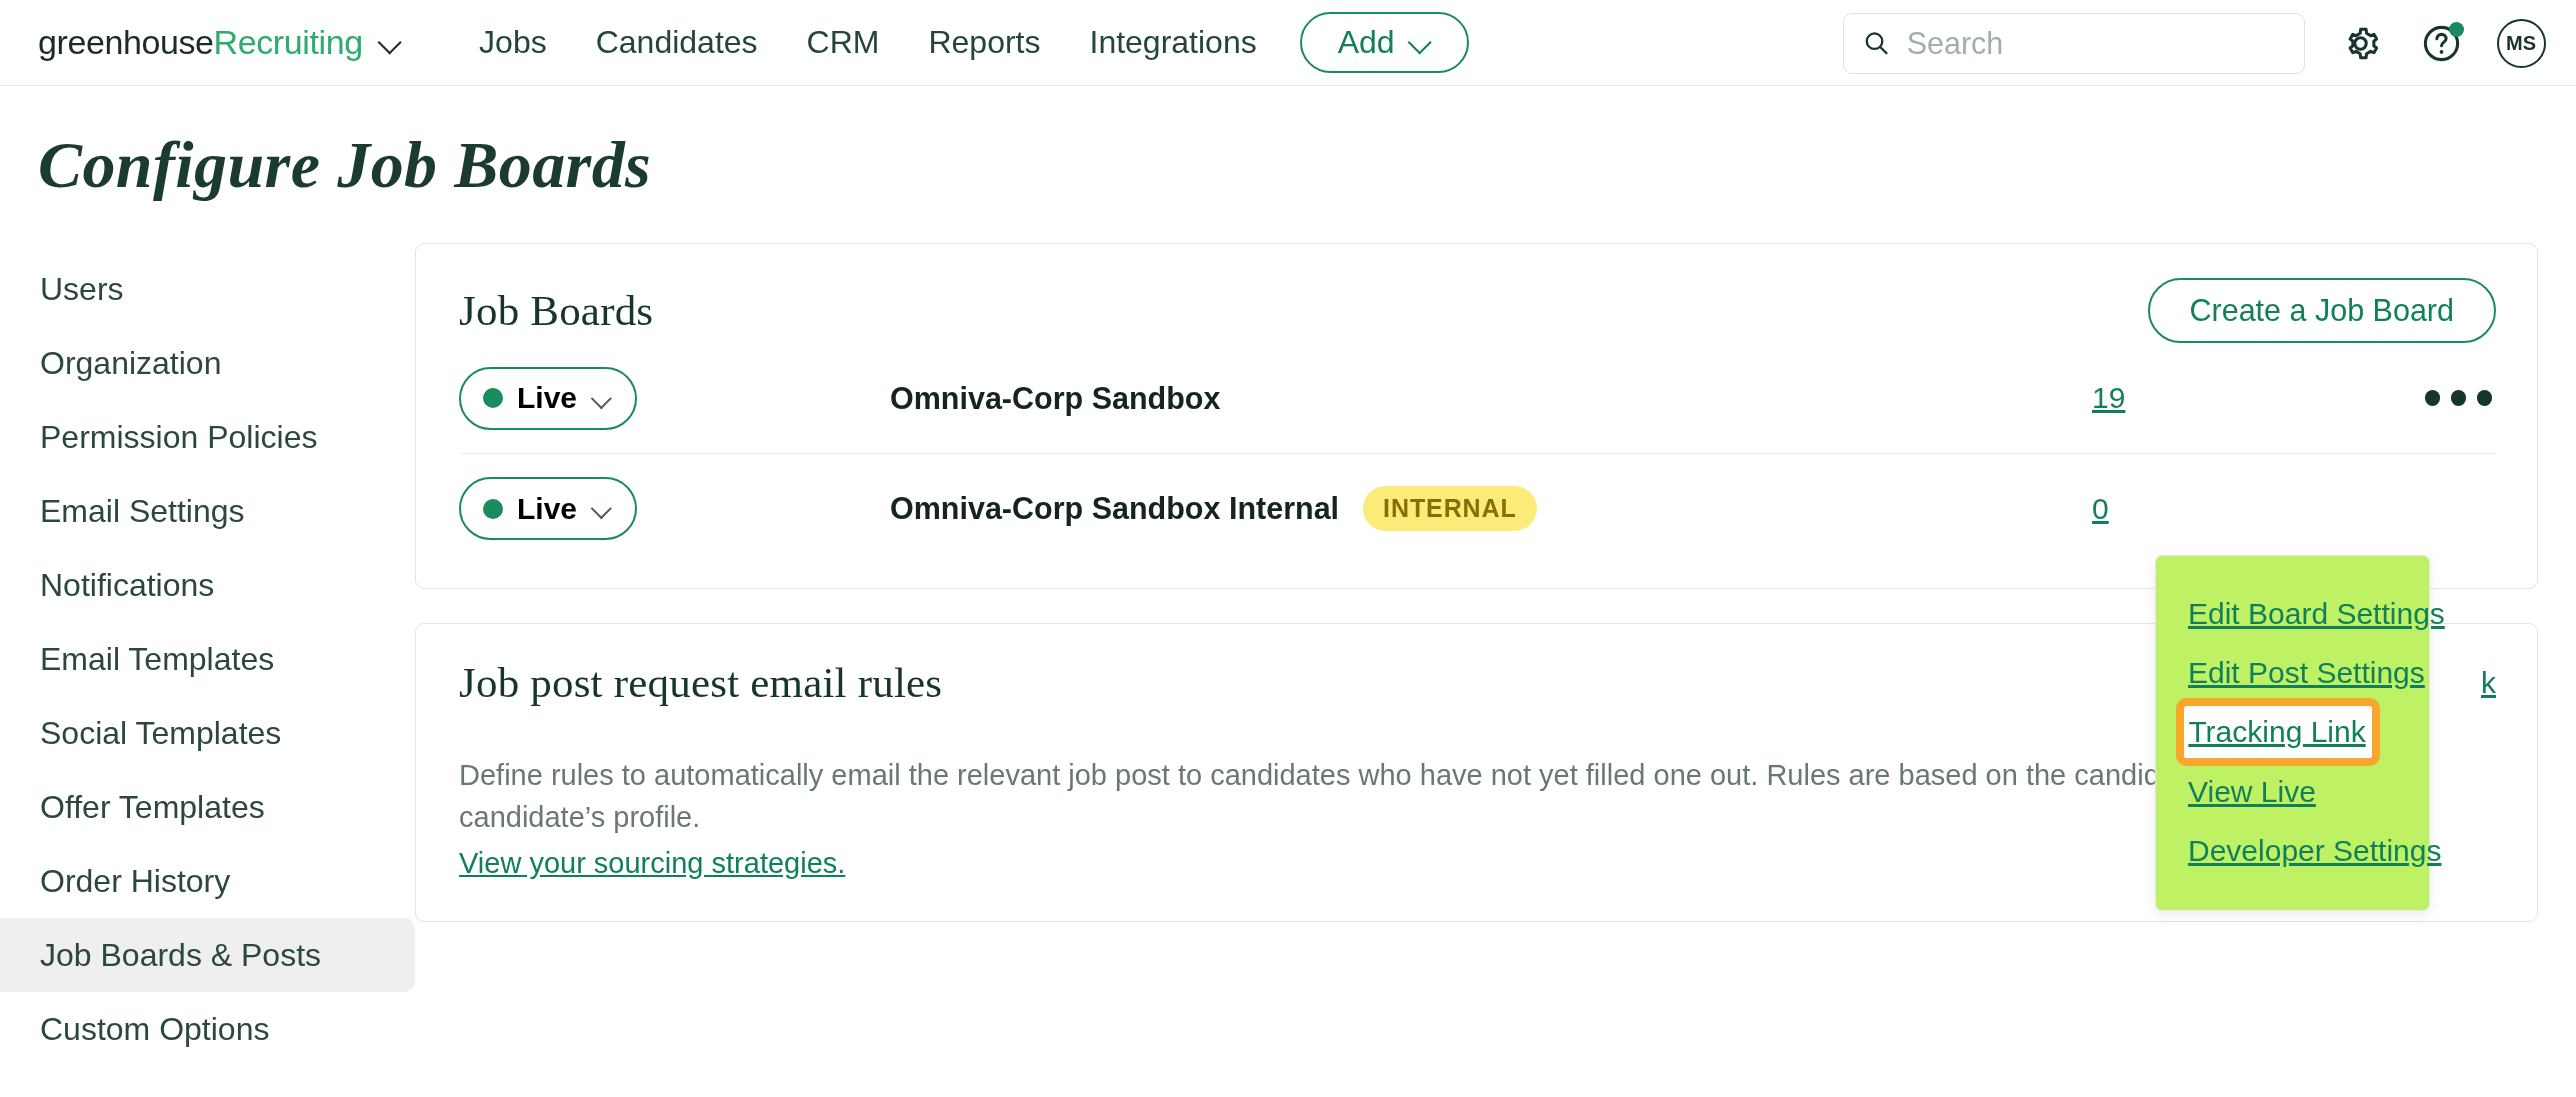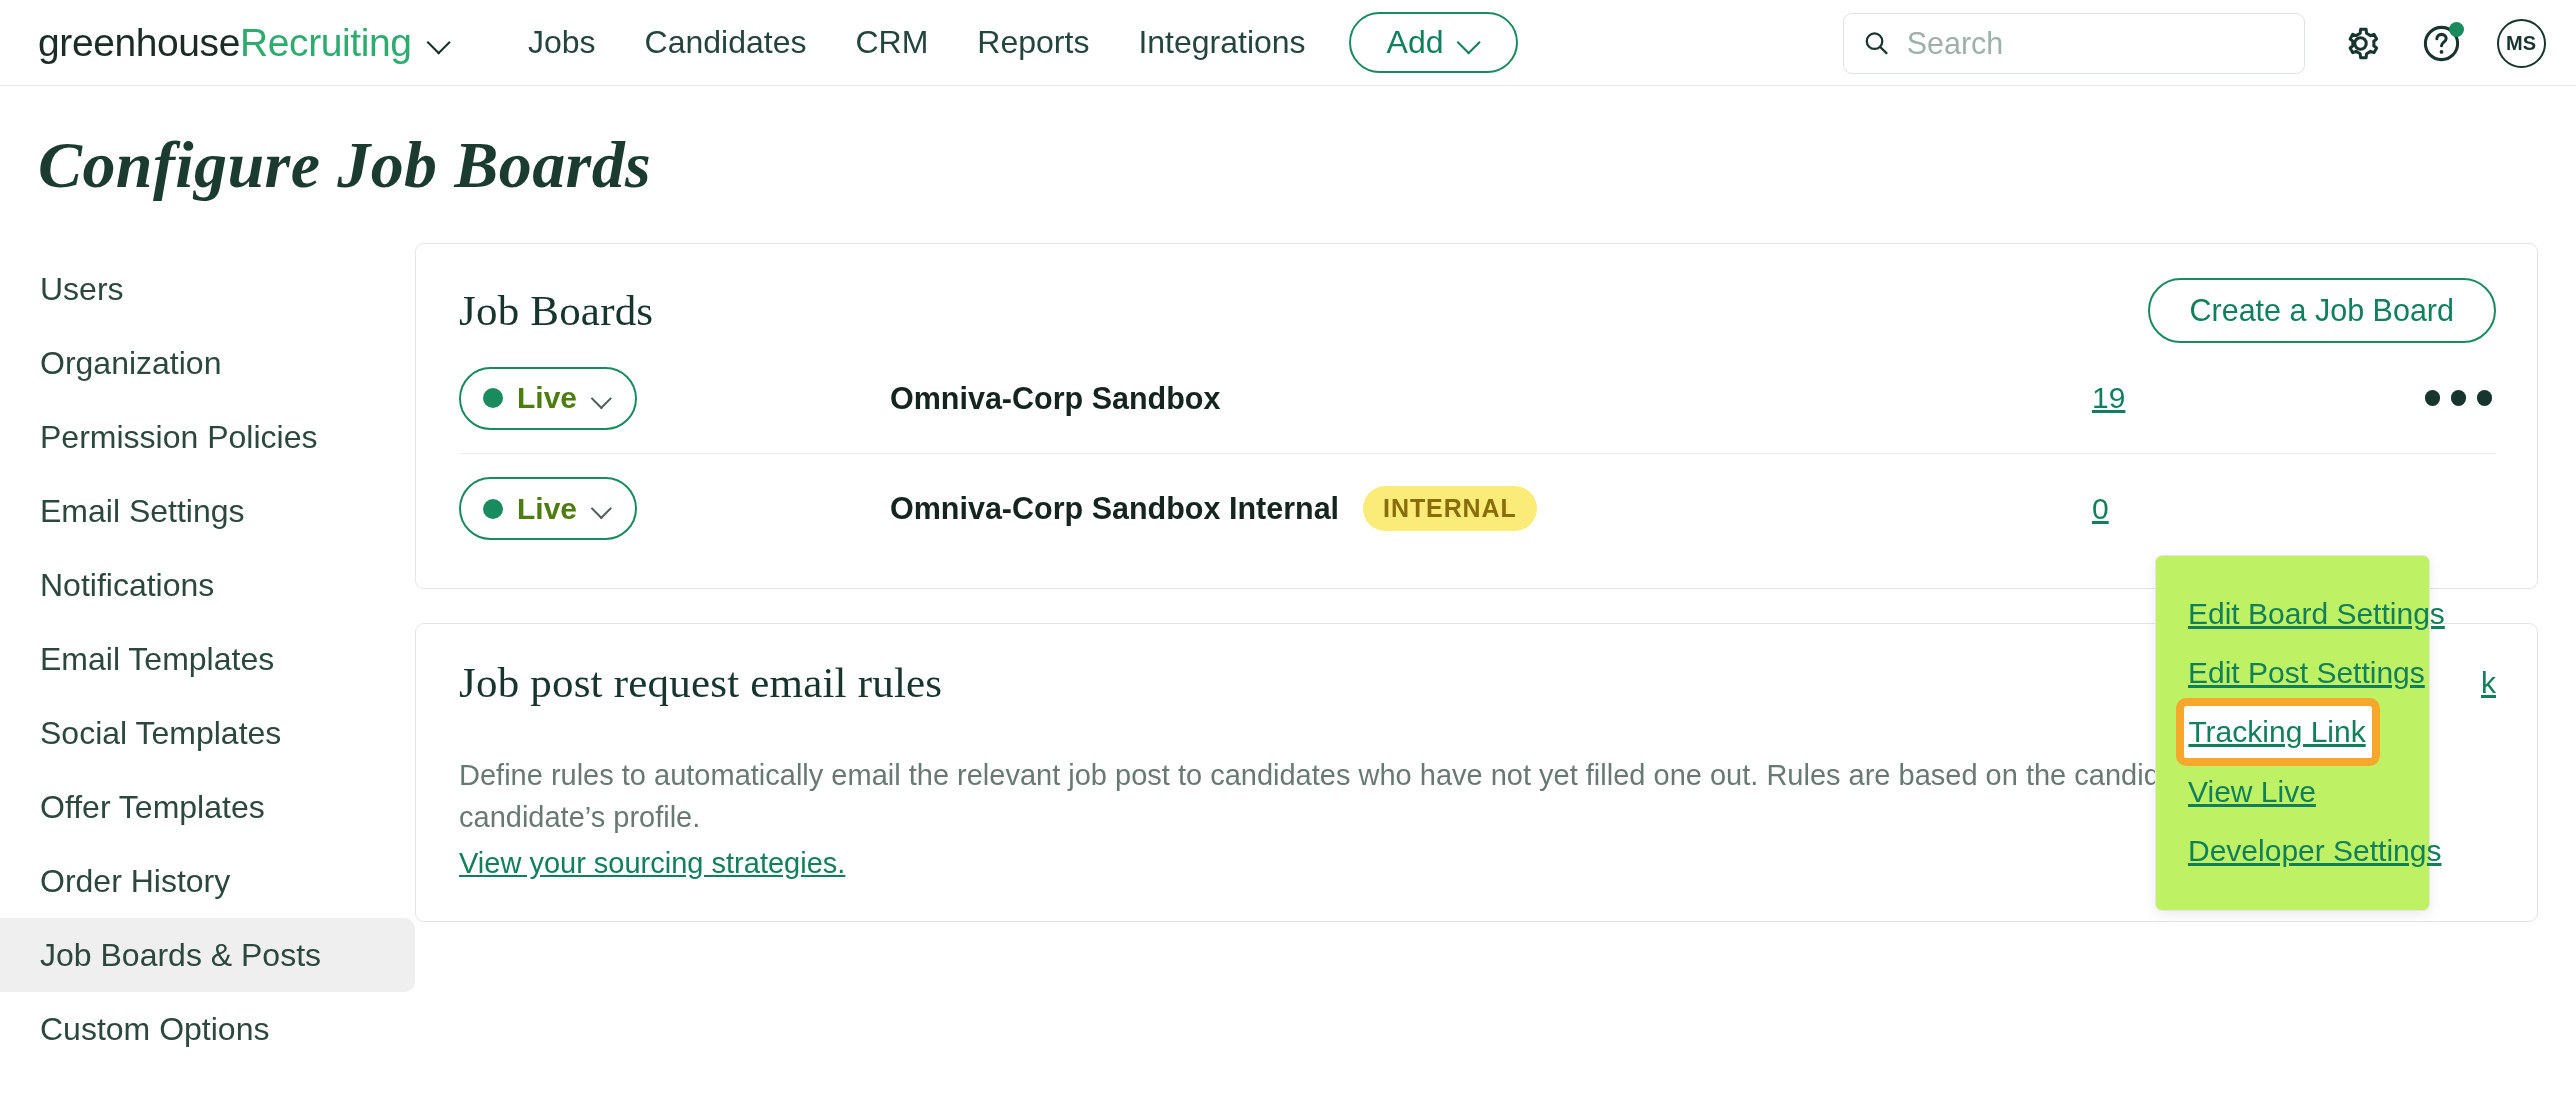--- a/index.html
+++ b/index.html
@@ -21,21 +21,21 @@
     display: flex;
     align-items: center;
   }
   .brand {
     display: flex;
     align-items: center;
     margin-left: 38px;
     gap: 16px;
   }
   .brand-text {
-    font-size: 39px;
+    font-size: 34px;
     letter-spacing: -0.4px;
     white-space: nowrap;
   }
   .brand-dark { color: #1b2b26; }
   .brand-accent { color: #2eab6f; }
   .chev {
     display: inline-block;
     width: 23.4px; height: 23.4px;
     position: relative;
   }
@@ -251,21 +251,21 @@
     background: #fff;
   }
   .status-dot {
     width: 20px; height: 20px;
     border-radius: 50%;
     background: #1a8a5f;
   }
   .status-label {
     font-size: 30px;
     font-weight: bold;
-    color: #4d7c0f;
+    color: #000000;
   }
   .status-chev {
     width: 20px; height: 20px;
     position: relative;
   }
   .status-chev::after {
     content: "";
     position: absolute;
     left: 2.7px; top: 2.7px;
     width: 12.6px; height: 12.6px;

